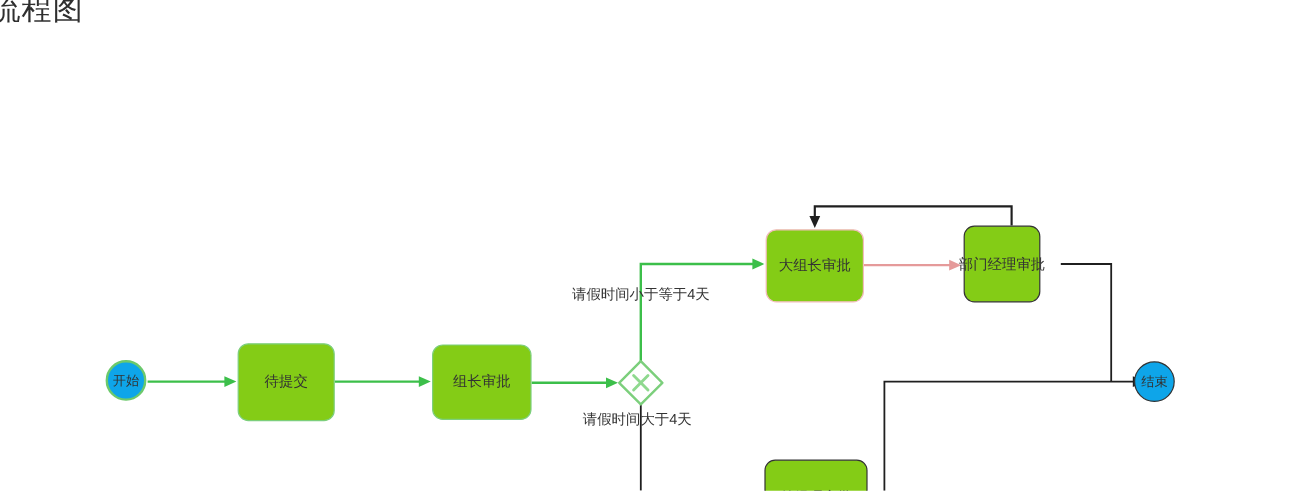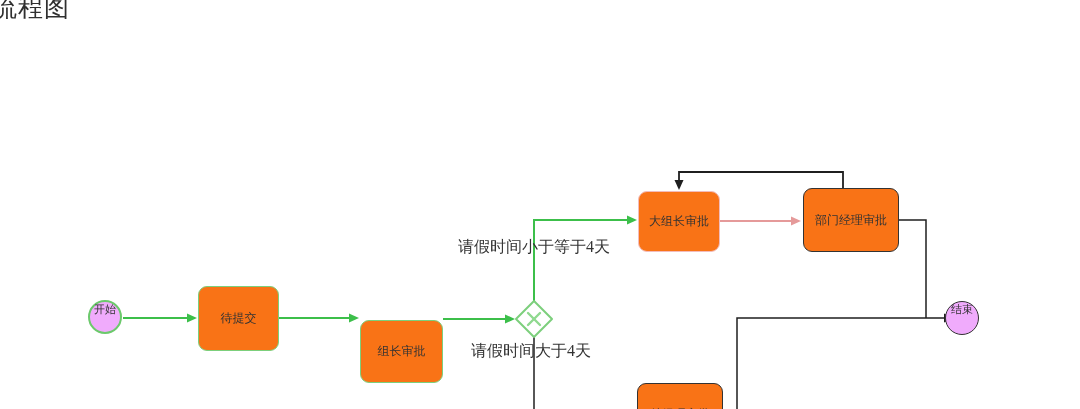--- a/index.html
+++ b/index.html
@@ -5,35 +5,35 @@
   * { margin:0; padding:0; box-sizing:border-box; }
   html,body { width:1080px; height:409px; overflow:hidden; background:#ffffff;
               font-family:"Liberation Sans","DejaVu Sans",sans-serif; }
   #stage { position:relative; width:1080px; height:409px; background:#ffffff; }
 
   .page-title { position:absolute; left:-8px; top:-9px; font-size:25px; color:#2f2f2f;
                 letter-spacing:1px; white-space:nowrap; }
 
   #edges { position:absolute; left:0; top:0; width:1080px; height:409px; }
 
-  .task { position:absolute; background:#f97316; border-radius:9px;
+  .task { position:absolute; background:#84cc16; border-radius:9px;
           display:flex; align-items:center; justify-content:center;
           font-size:12px; color:#333; white-space:nowrap; }
   .task.green { border:1.6px solid #7ccf7c; }
   .task.pink  { border:1.6px solid #f2bcbc; }
   .task.dark  { border:1.6px solid #333333; }
 
   .event-circle { position:absolute; width:34px; height:34px; border-radius:50%;
-          background:#f0abfc; display:flex; justify-content:center;
+          background:#0ea5e9; display:flex; align-items:center; justify-content:center;
           font-size:11px; color:#333; }
   .event-circle.green { border:2px solid #6cc96c; }
   .event-circle.dark  { border:1.8px solid #333333; }
 
-  .edge-label { position:absolute; font-size:16px; color:#333; white-space:nowrap;
-                transform:translateX(-50%);font-family:Liberation Serif, serif; }
+  .edge-label { position:absolute; font-size:12px; color:#333; white-space:nowrap;
+                transform:translateX(-50%); }
 
   
   .task.clipped { justify-content:center; align-items:center; }
 </style>
 </head>
 <body>
 
 <div id="stage">
 
   <div class="page-title">流程图</div>
@@ -93,29 +93,29 @@
   </svg>
 
   <div class="event-circle green" style="left:88px; top:300px;">
     <span>开始</span>
   </div>
 
   <div class="task green" style="left:198px; top:286px; width:81px; height:65px;">
     <span>待提交</span>
   </div>
 
-  <div class="task green" style="left:360px; top:287px; width:83px; height:63px;margin-top:33px;">
+  <div class="task green" style="left:360px; top:287px; width:83px; height:63px;">
     <span>组长审批</span>
   </div>
 
   <div class="task pink" style="left:638px; top:191px; width:82px; height:61px;">
     <span>大组长审批</span>
   </div>
 
-  <div class="task dark" style="left:803px; top:188px; width:96px; height:64px;">
+  <div class="task dark" style="left:803px; top:188px; width:64px; height:64px;">
     <span>部门经理审批</span>
   </div>
 
   <div class="task dark clipped" style="left:637px; top:383px; width:86px; height:62px;">
     <span>总经理审批</span>
   </div>
 
   <div class="event-circle dark" style="left:945px; top:301px;">
     <span>结束</span>
   </div>

